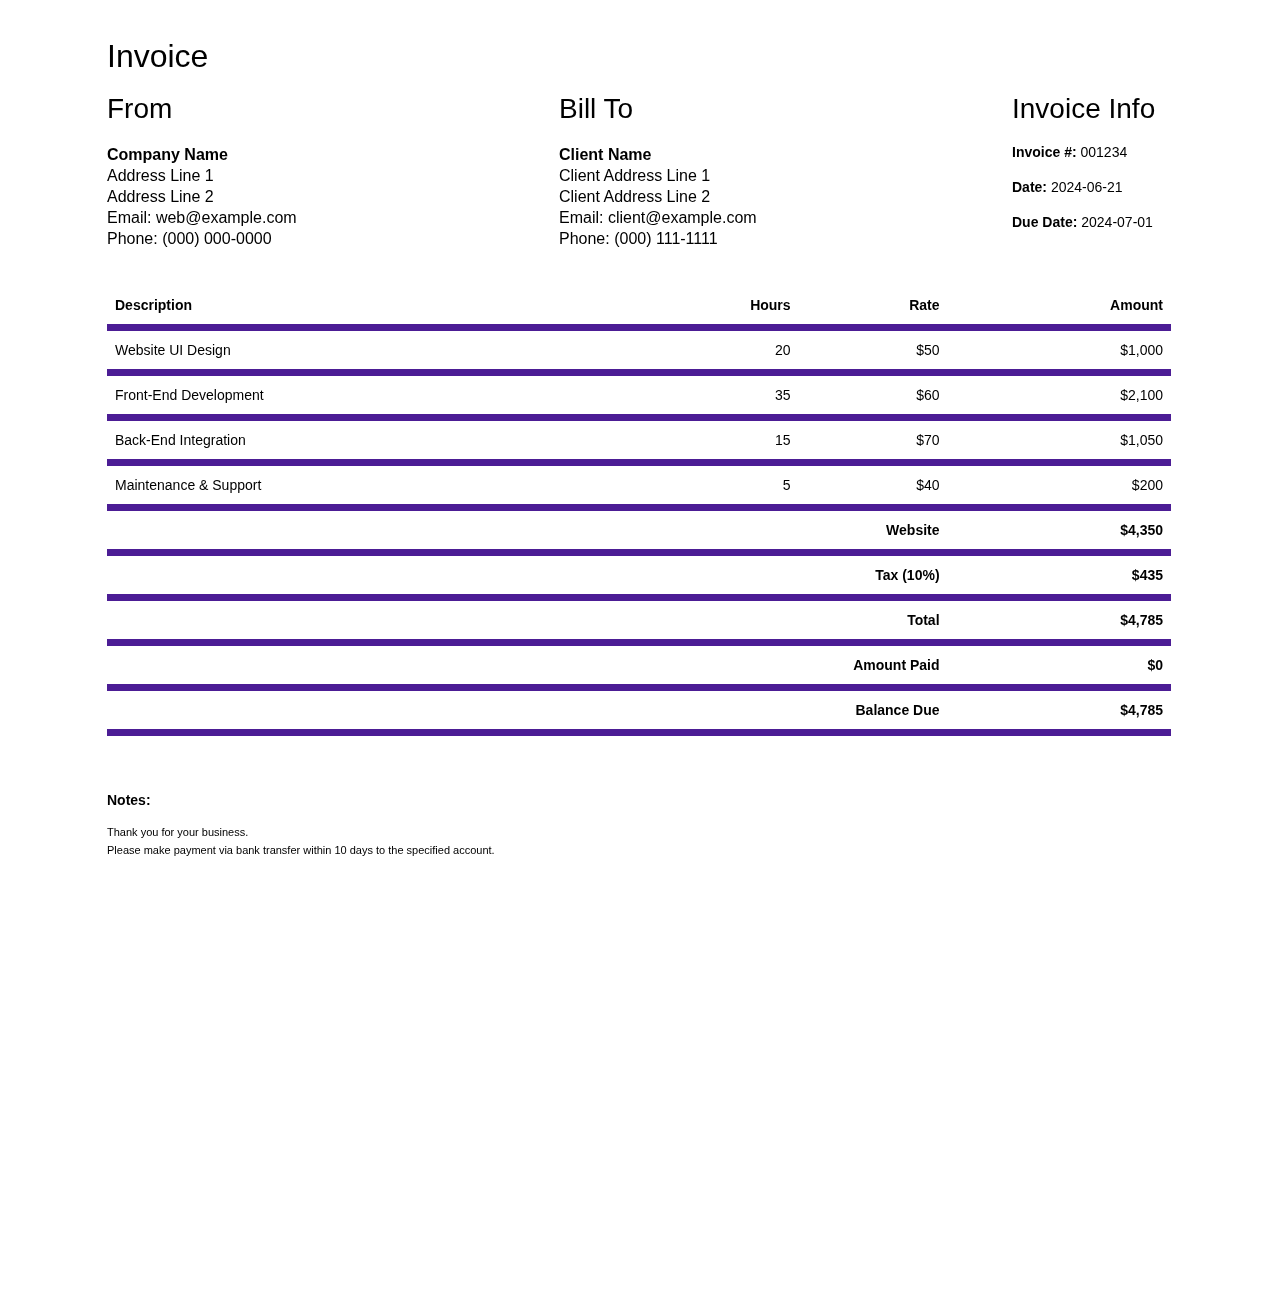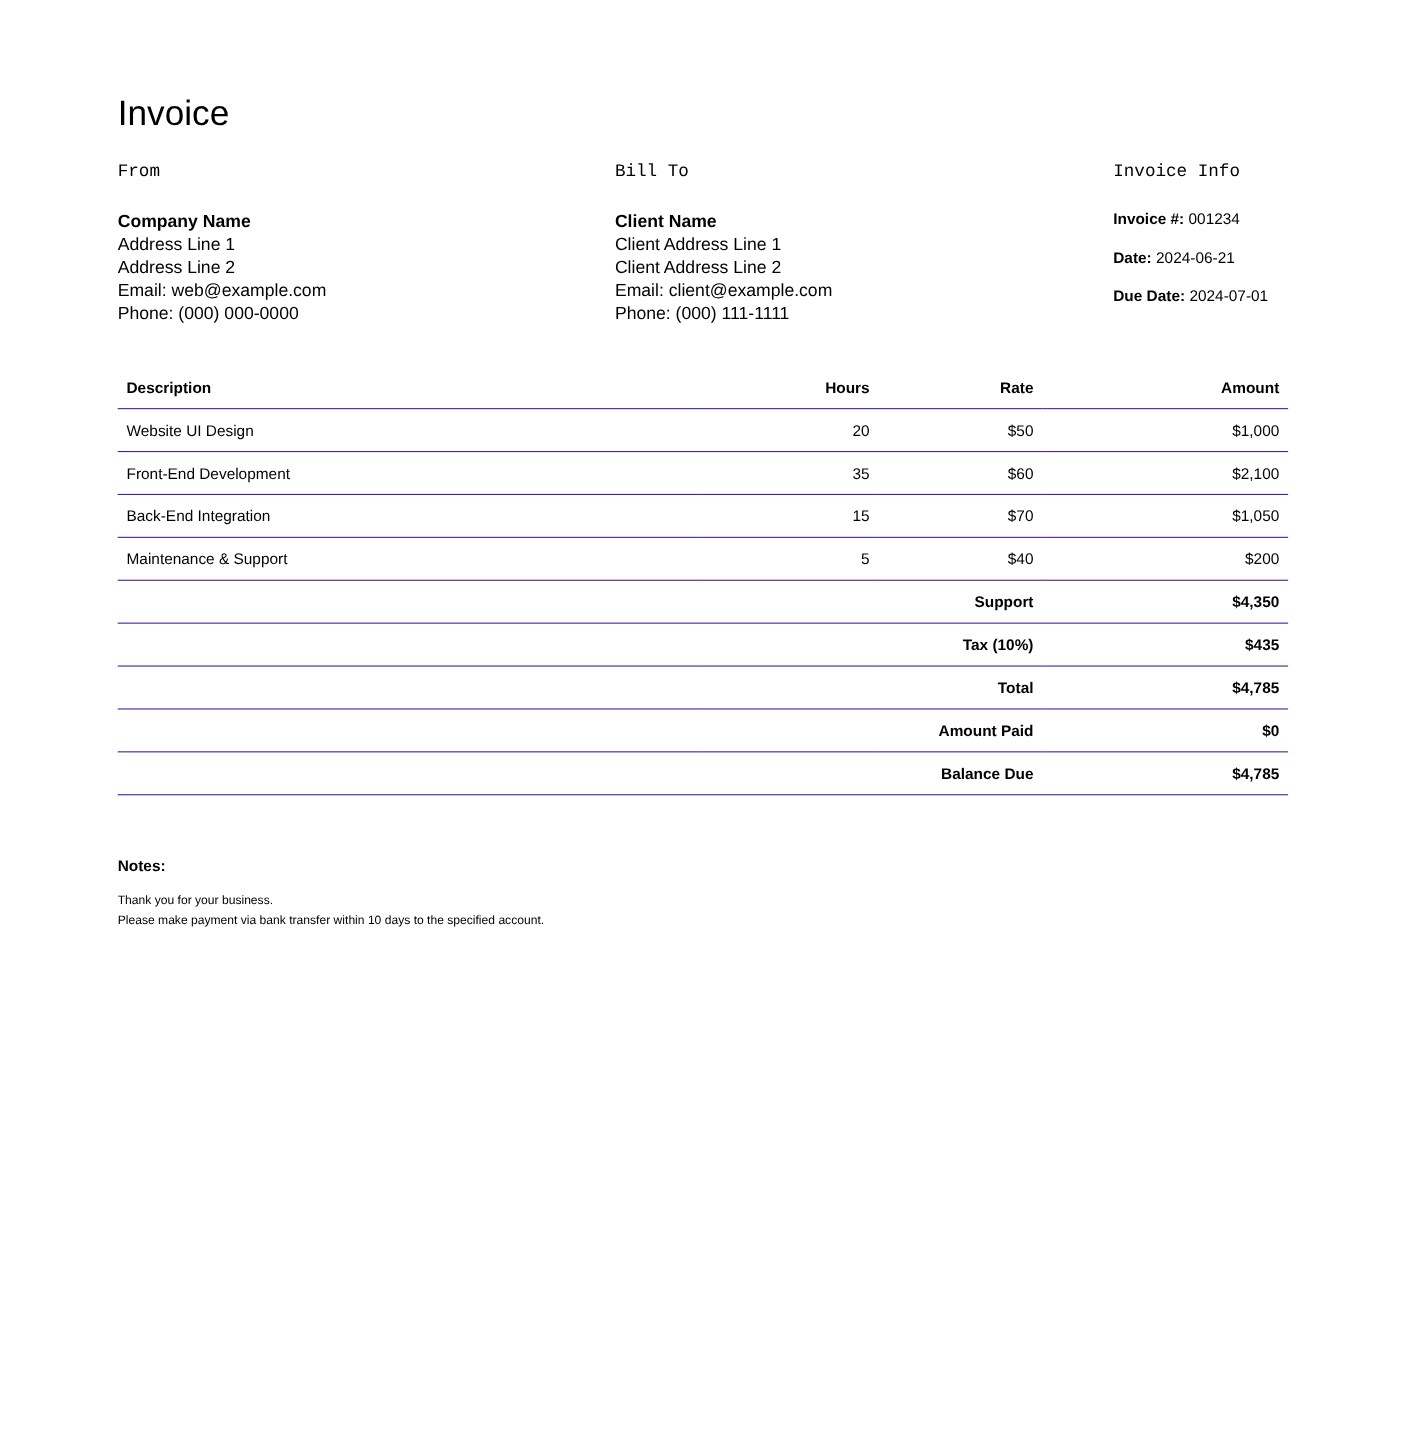--- a/index.html
+++ b/index.html
@@ -7,63 +7,62 @@
     margin: 0;
     padding: 0;
     background: #ffffff;
     color: #000000;
     font-family: "Liberation Sans", "DejaVu Sans", sans-serif;
   }
   .page {
     width: 1278px;
     min-height: 1300px;
     margin: 0 auto;
-    padding: 85px 107px 40px 107px;
+    padding: 38px 107px 40px 107px;
     background: #ffffff;
   }
   .invoice-title {
     font-size: 32px;
     font-weight: 400;
     line-height: 37px;
     margin: 0 0 21px 0;
   }
   .columns {
     display: flex;
     align-items: flex-start;
   }
   .col-from  { width: 452px; }
   .col-billto{ width: 453px; }
   .col-info  { flex: 1; }
   .section-heading {
-    font-size: 16px;
+    font-size: 28px;
     font-weight: 400;
     line-height: 26px;
     margin: 0 0 22px 0;
-    font-family: Liberation Mono, monospace;
   }
   .address-block { font-size: 16px; }
   .address-line  { line-height: 21px; }
   .party-name    { font-weight: 700; line-height: 21px; }
   .info-line {
     font-size: 14px;
     line-height: 16px;
     margin: 0 0 19px 0;
   }
   .info-label { font-weight: 700; }
   .items-table {
     width: 100%;
     border-collapse: collapse;
     margin-top: 37px;
     font-size: 14px;
   }
   .items-table th,
   .items-table td {
     padding: 10px 8px;
     line-height: 18px;
-    border-bottom: 1px solid #4c1d95;
+    border-bottom: 7px solid #4c1d95;
   }
   .items-table th { font-weight: 700; }
   .col-desc   { width: 50%; text-align: left; }
   .col-hours  { width: 15%; text-align: right; }
   .col-rate   { width: 14%; text-align: right; }
   .col-amount { width: 21%; text-align: right; }
   .cell-right { text-align: right; }
   .summary-label, .summary-value {
     font-weight: 700;
     text-align: right;
@@ -159,21 +158,21 @@
     </tr>
         <tr>
       <td>Maintenance &amp; Support</td>
       <td class="cell-right">5</td>
       <td class="cell-right">$40</td>
       <td class="cell-right">$200</td>
     </tr>
       </tbody>
     <tbody>
         <tr>
-      <td colspan="3" class="summary-label">Support</td>
+      <td colspan="3" class="summary-label">Website</td>
       <td class="summary-value">$4,350</td>
     </tr>
         <tr>
       <td colspan="3" class="summary-label">Tax (10%)</td>
       <td class="summary-value">$435</td>
     </tr>
         <tr>
       <td colspan="3" class="summary-label">Total</td>
       <td class="summary-value">$4,785</td>
     </tr>

